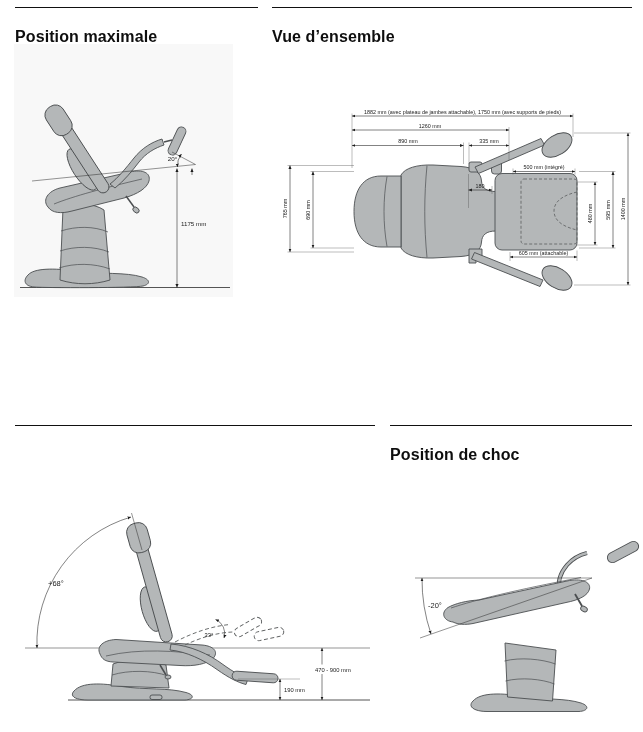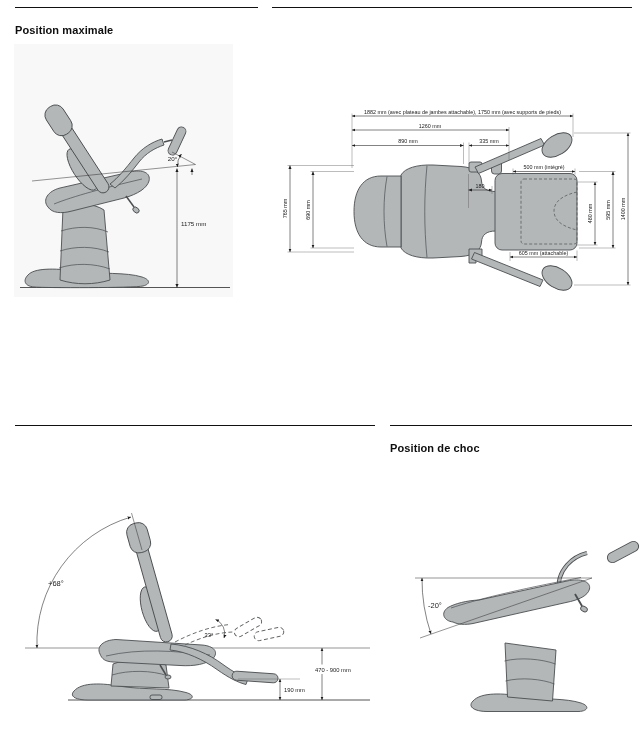--- a/index.html
+++ b/index.html
@@ -1,19 +1,19 @@
 <!DOCTYPE html>
 <html><head>
 <meta charset="utf-8">
 <style>
   html,body { margin:0; padding:0; background:#fff; }
   .page { position:relative; width:643px; height:732px; background:#ffffff; overflow:hidden;
           font-family:"Liberation Sans", sans-serif; }
   .rule { position:absolute; height:1.4px; background:#111; }
-  .panel-title { position:absolute; font-size:11px; font-weight:600; color:#0e0e0e; letter-spacing:.1px; }
+  .panel-title { position:absolute; font-size:16px; font-weight:600; color:#0e0e0e; letter-spacing:.1px; }
   svg { position:absolute; }
   svg text { font-family:"Liberation Sans", sans-serif; fill:#1c1c1c; }
   .dim  { stroke:#1c1c1c; stroke-width:.55; fill:none; }
   .ext  { stroke:#555;    stroke-width:.4;  fill:none; }
   .thin { stroke:#2a2a2a; stroke-width:.5;  fill:none; }
   .part { fill:#b4b7b8; stroke:#4b4e50; stroke-width:.9; stroke-linejoin:round; }
   .seam { fill:none; stroke:#4b4e50; stroke-width:.7; }
   .dash { fill:none; stroke:#5a5d5e; stroke-width:.9; stroke-dasharray:4 2.5; }
   .dashf{ fill:none; stroke:#5a5d5e; stroke-width:.8; stroke-dasharray:3 2; }
   .t54 { font-size:5.4px; } .t58 { font-size:5.8px; } .t62 { font-size:6.2px; } .t75 { font-size:7.5px; }
@@ -69,20 +69,21 @@
       <path class="thin" d="M158 108 L181.5 120.5"></path>
       <path class="dim" d="M167.5 110 A18 18 0 0 0 163.5 123" marker-start="url(#m1)" marker-end="url(#m1)"></path>
       <path class="dim" d="M178 131 L178 124.5" marker-end="url(#m1)"></path>
       <path class="dim" d="M163 124.5 V243.5" marker-start="url(#m1)" marker-end="url(#m1)"></path>
       <text class="t62" x="158.5" y="116.5" text-anchor="middle">20°</text>
       <text class="t62" x="167" y="182" text-anchor="start">1175 mm</text>
     </g>
   </svg>
 
   <div class="rule" style="left:272px; top:7px; width:360px;"></div>
+  <h2 class="panel-title" style="left:272px; top:15px;">Vue d’ensemble</h2>
 
   <svg style="left:275px; top:100px;" width="365" height="200" viewBox="0 0 365 200">
     <defs>
       <marker id="m2" viewBox="0 0 10 10" refX="9" refY="5" markerWidth="7" markerHeight="7" orient="auto-start-reverse">
         <path d="M0 1 L9 5 L0 9 z" fill="#1c1c1c"></path>
       </marker>
     </defs>
 
     <g>
 

